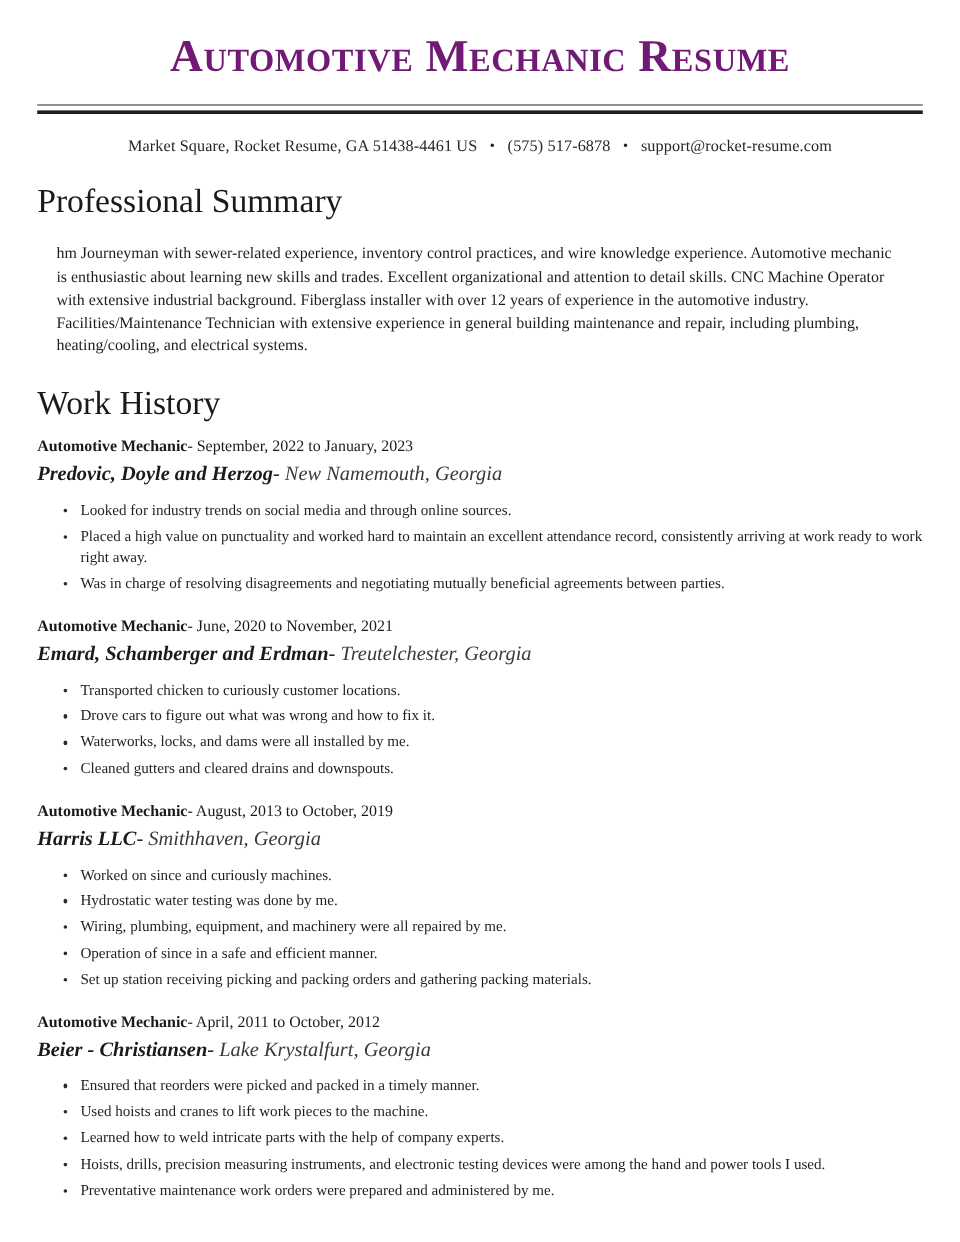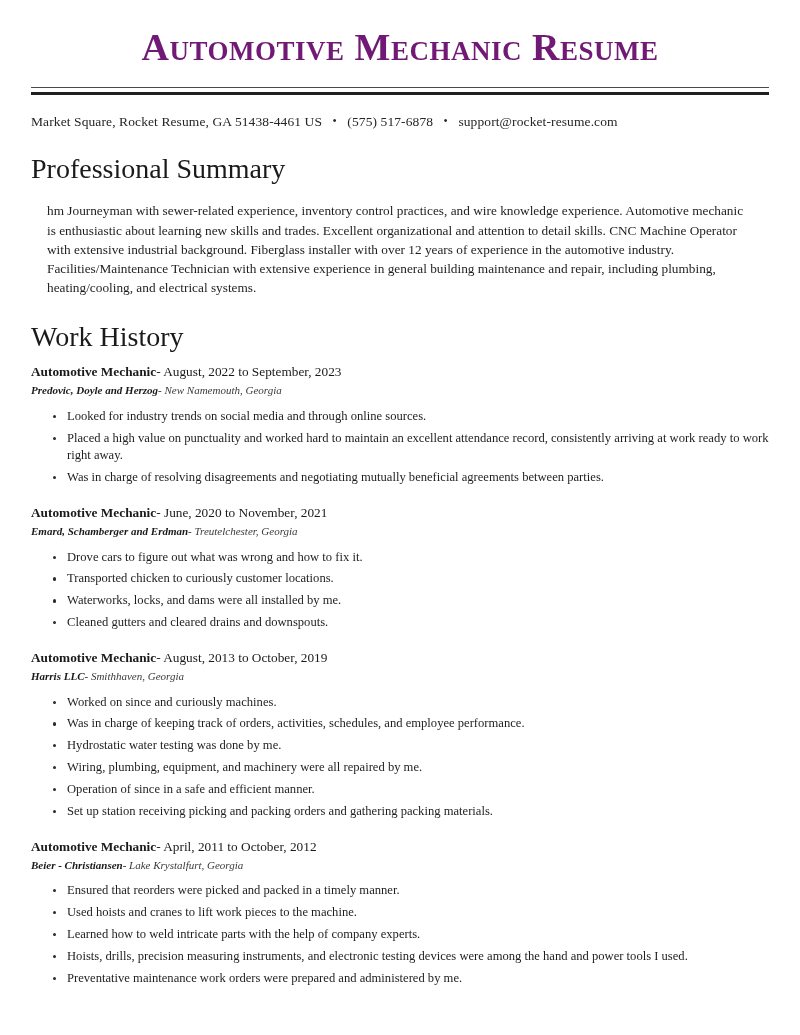--- a/index.html
+++ b/index.html
@@ -36,20 +36,21 @@
   }
   .rule {
     margin-top: 17px;
     height: 8px;
     border-top: 1.5px solid #4a4a4a;
     border-bottom: 3px solid #1f1f1f;
     box-sizing: border-box;
   }
   .contact {
     margin-top: 19px;
+    text-align: center;
     font-size: 13.5px;
     color: #262626;
     letter-spacing: 0.1px;
   }
   .contact .sep {
     display: inline-block;
     padding: 0 7px;
     font-size: 12px;
     vertical-align: 1px;
   }
@@ -86,21 +87,21 @@
     line-height: 1.5;
     color: #1a1a1a;
   }
   .entry-role {
     font-weight: 700;
   }
   .entry-dates {
     font-weight: 400;
   }
   .entry-line2 {
-    font-size: 11px;
+    font-size: 17px;
     line-height: 1.5;
     font-style: italic;
     color: #1a1a1a;
   }
   .entry-company {
     font-weight: 700;
     font-style: italic;
   }
   .entry-location {
     font-weight: 400;
@@ -160,57 +161,56 @@
   <div class="section">
     <h2 class="section-title">Professional Summary</h2>
     <p class="summary-text">hm Journeyman with sewer-related experience, inventory control practices, and wire knowledge experience. Automotive mechanic is enthusiastic about learning new skills and trades. Excellent organizational and attention to detail skills. CNC Machine Operator with extensive industrial background. Fiberglass installer with over 12 years of experience in the automotive industry. Facilities/Maintenance Technician with extensive experience in general building maintenance and repair, including plumbing, heating/cooling, and electrical systems.</p>
   </div>
 
   <div class="section">
     <h2 class="section-title">Work History</h2>
 
     <div class="entry">
       <div class="entry-line1">
-        <span class="entry-role">Automotive Mechanic</span><span class="dash">-</span> <span class="entry-dates">August, 2022 to September, 2023</span>
+        <span class="entry-role">Automotive Mechanic</span><span class="dash">-</span> <span class="entry-dates">September, 2022 to January, 2023</span>
       </div>
       <div class="entry-line2">
         <span class="entry-company">Predovic, Doyle and Herzog</span><span class="dash">-</span> <span class="entry-location">New Namemouth, Georgia</span>
       </div>
       <ul class="bullets">
         <li>Looked for industry trends on social media and through online sources.</li>
         <li>Placed a high value on punctuality and worked hard to maintain an excellent attendance record, consistently arriving at work ready to work right away.</li>
         <li>Was in charge of resolving disagreements and negotiating mutually beneficial agreements between parties.</li>
       </ul>
     </div>
 
     <div class="entry">
       <div class="entry-line1">
         <span class="entry-role">Automotive Mechanic</span><span class="dash">-</span> <span class="entry-dates">June, 2020 to November, 2021</span>
       </div>
       <div class="entry-line2">
         <span class="entry-company">Emard, Schamberger and Erdman</span><span class="dash">-</span> <span class="entry-location">Treutelchester, Georgia</span>
       </div>
       <ul class="bullets">
+        <li>Transported chicken to curiously customer locations.</li>
         <li>Drove cars to figure out what was wrong and how to fix it.</li>
-        <li>Transported chicken to curiously customer locations.</li>
         <li>Waterworks, locks, and dams were all installed by me.</li>
         <li>Cleaned gutters and cleared drains and downspouts.</li>
       </ul>
     </div>
 
     <div class="entry">
       <div class="entry-line1">
         <span class="entry-role">Automotive Mechanic</span><span class="dash">-</span> <span class="entry-dates">August, 2013 to October, 2019</span>
       </div>
       <div class="entry-line2">
         <span class="entry-company">Harris LLC</span><span class="dash">-</span> <span class="entry-location">Smithhaven, Georgia</span>
       </div>
       <ul class="bullets">
         <li>Worked on since and curiously machines.</li>
-        <li>Was in charge of keeping track of orders, activities, schedules, and employee performance.</li>
         <li>Hydrostatic water testing was done by me.</li>
         <li>Wiring, plumbing, equipment, and machinery were all repaired by me.</li>
         <li>Operation of since in a safe and efficient manner.</li>
         <li>Set up station receiving picking and packing orders and gathering packing materials.</li>
       </ul>
     </div>
 
     <div class="entry">
       <div class="entry-line1">
         <span class="entry-role">Automotive Mechanic</span><span class="dash">-</span> <span class="entry-dates">April, 2011 to October, 2012</span>

